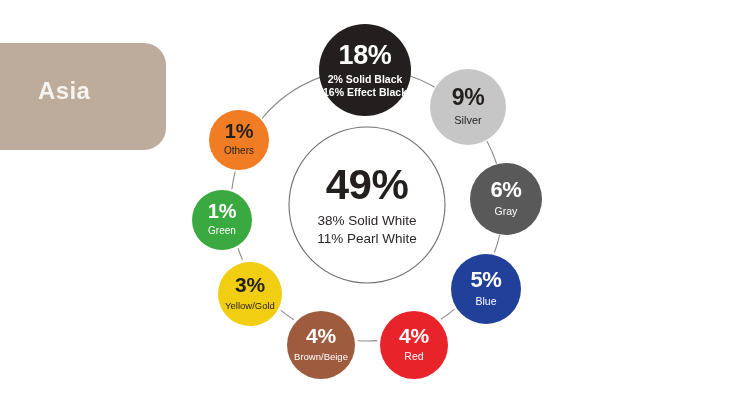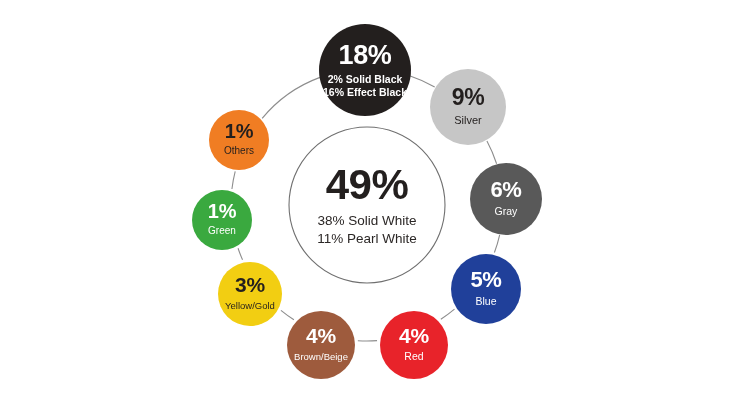--- a/index.html
+++ b/index.html
@@ -97,20 +97,23 @@
     font-family: "Liberation Sans", sans-serif;
     font-weight: bold;
     text-anchor: middle;
   }
 </style>
 </head>
 <body>
 
 <div id="canvas">
 
+  <div id="region-box">
+    <div id="region-label">Asia</div>
+  </div>
 
   <svg id="chart-svg" viewBox="0 0 735 409">
 
     <g id="ring-layer">
         <path class="ring-arc" d="M 410.22251111676724 76.05111658970856 A 136 136 0 0 1 434.70084031663544 87.04833099772844"></path>
         <path class="ring-arc" d="M 486.93883571007314 140.88544869912852 A 136 136 0 0 1 496.60648898085674 163.79128715847753"></path>
         <path class="ring-arc" d="M 499.6753770220324 234.88719344571433 A 136 136 0 0 1 494.4103828468896 252.5667356753542"></path>
         <path class="ring-arc" d="M 454.48668283682105 309.125310689618 A 136 136 0 0 1 440.8350161006702 319.2120413853713"></path>
         <path class="ring-arc" d="M 377.0401531305759 340.62888823961725 A 136 136 0 0 1 357.83256870775926 340.69067102605857"></path>
         <path class="ring-arc" d="M 293.90124912036754 319.6846660187727 A 136 136 0 0 1 280.9355675762965 310.303910048895"></path>

